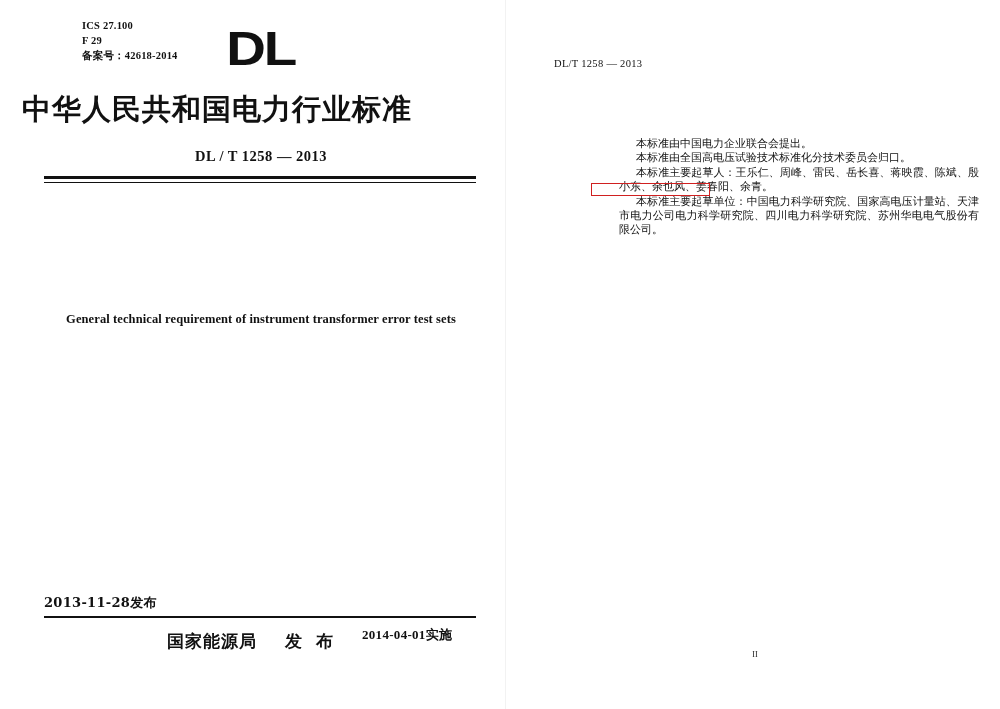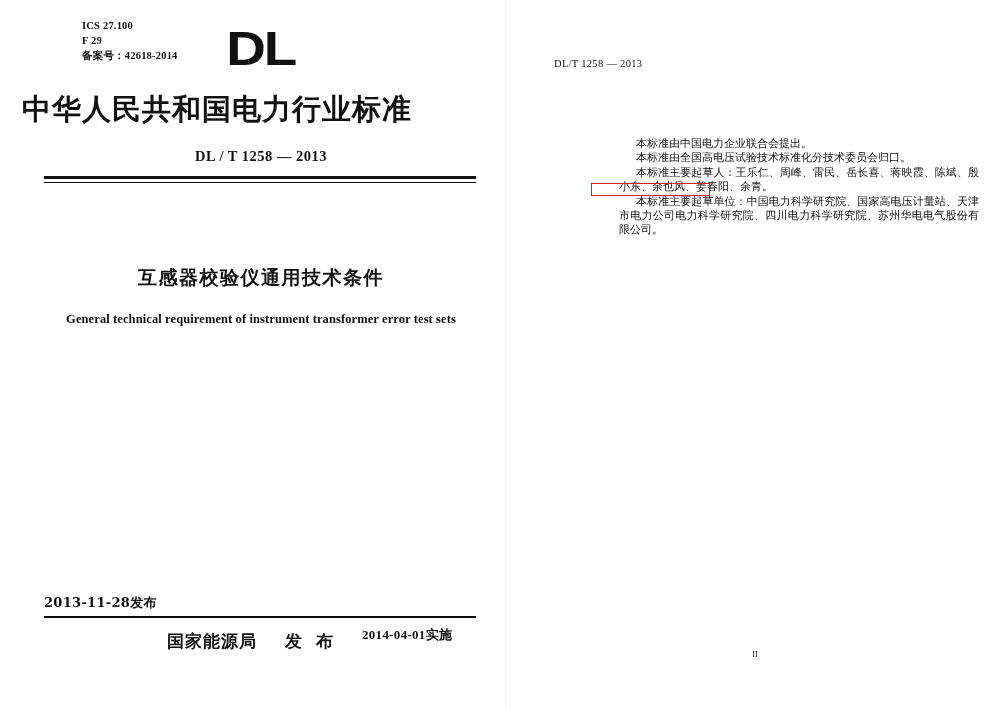--- a/index.html
+++ b/index.html
@@ -255,21 +255,20 @@
       <span class="dl-text">DL</span>
     </div>
 
     <div class="cover-title-cn">中华人民共和国电力行业标准</div>
 
     <div class="std-number">DL / T  1258 — 2013</div>
 
     <div class="rule-top"></div>
     <div class="rule-thin"></div>
 
-    <div class="subject-cn">互感器校验仪通用技术条件</div>
     <div class="subject-en">General technical requirement of instrument transformer error test sets</div>
 
     <div class="issue-date">2013-11-28发布</div>
     <div class="impl-date">2014-04-01实施</div>
 
     <div class="rule-bottom"></div>
 
     <div class="publisher">
       <span>国家能源局</span><span class="pub-verb">发 布</span>
     </div>

